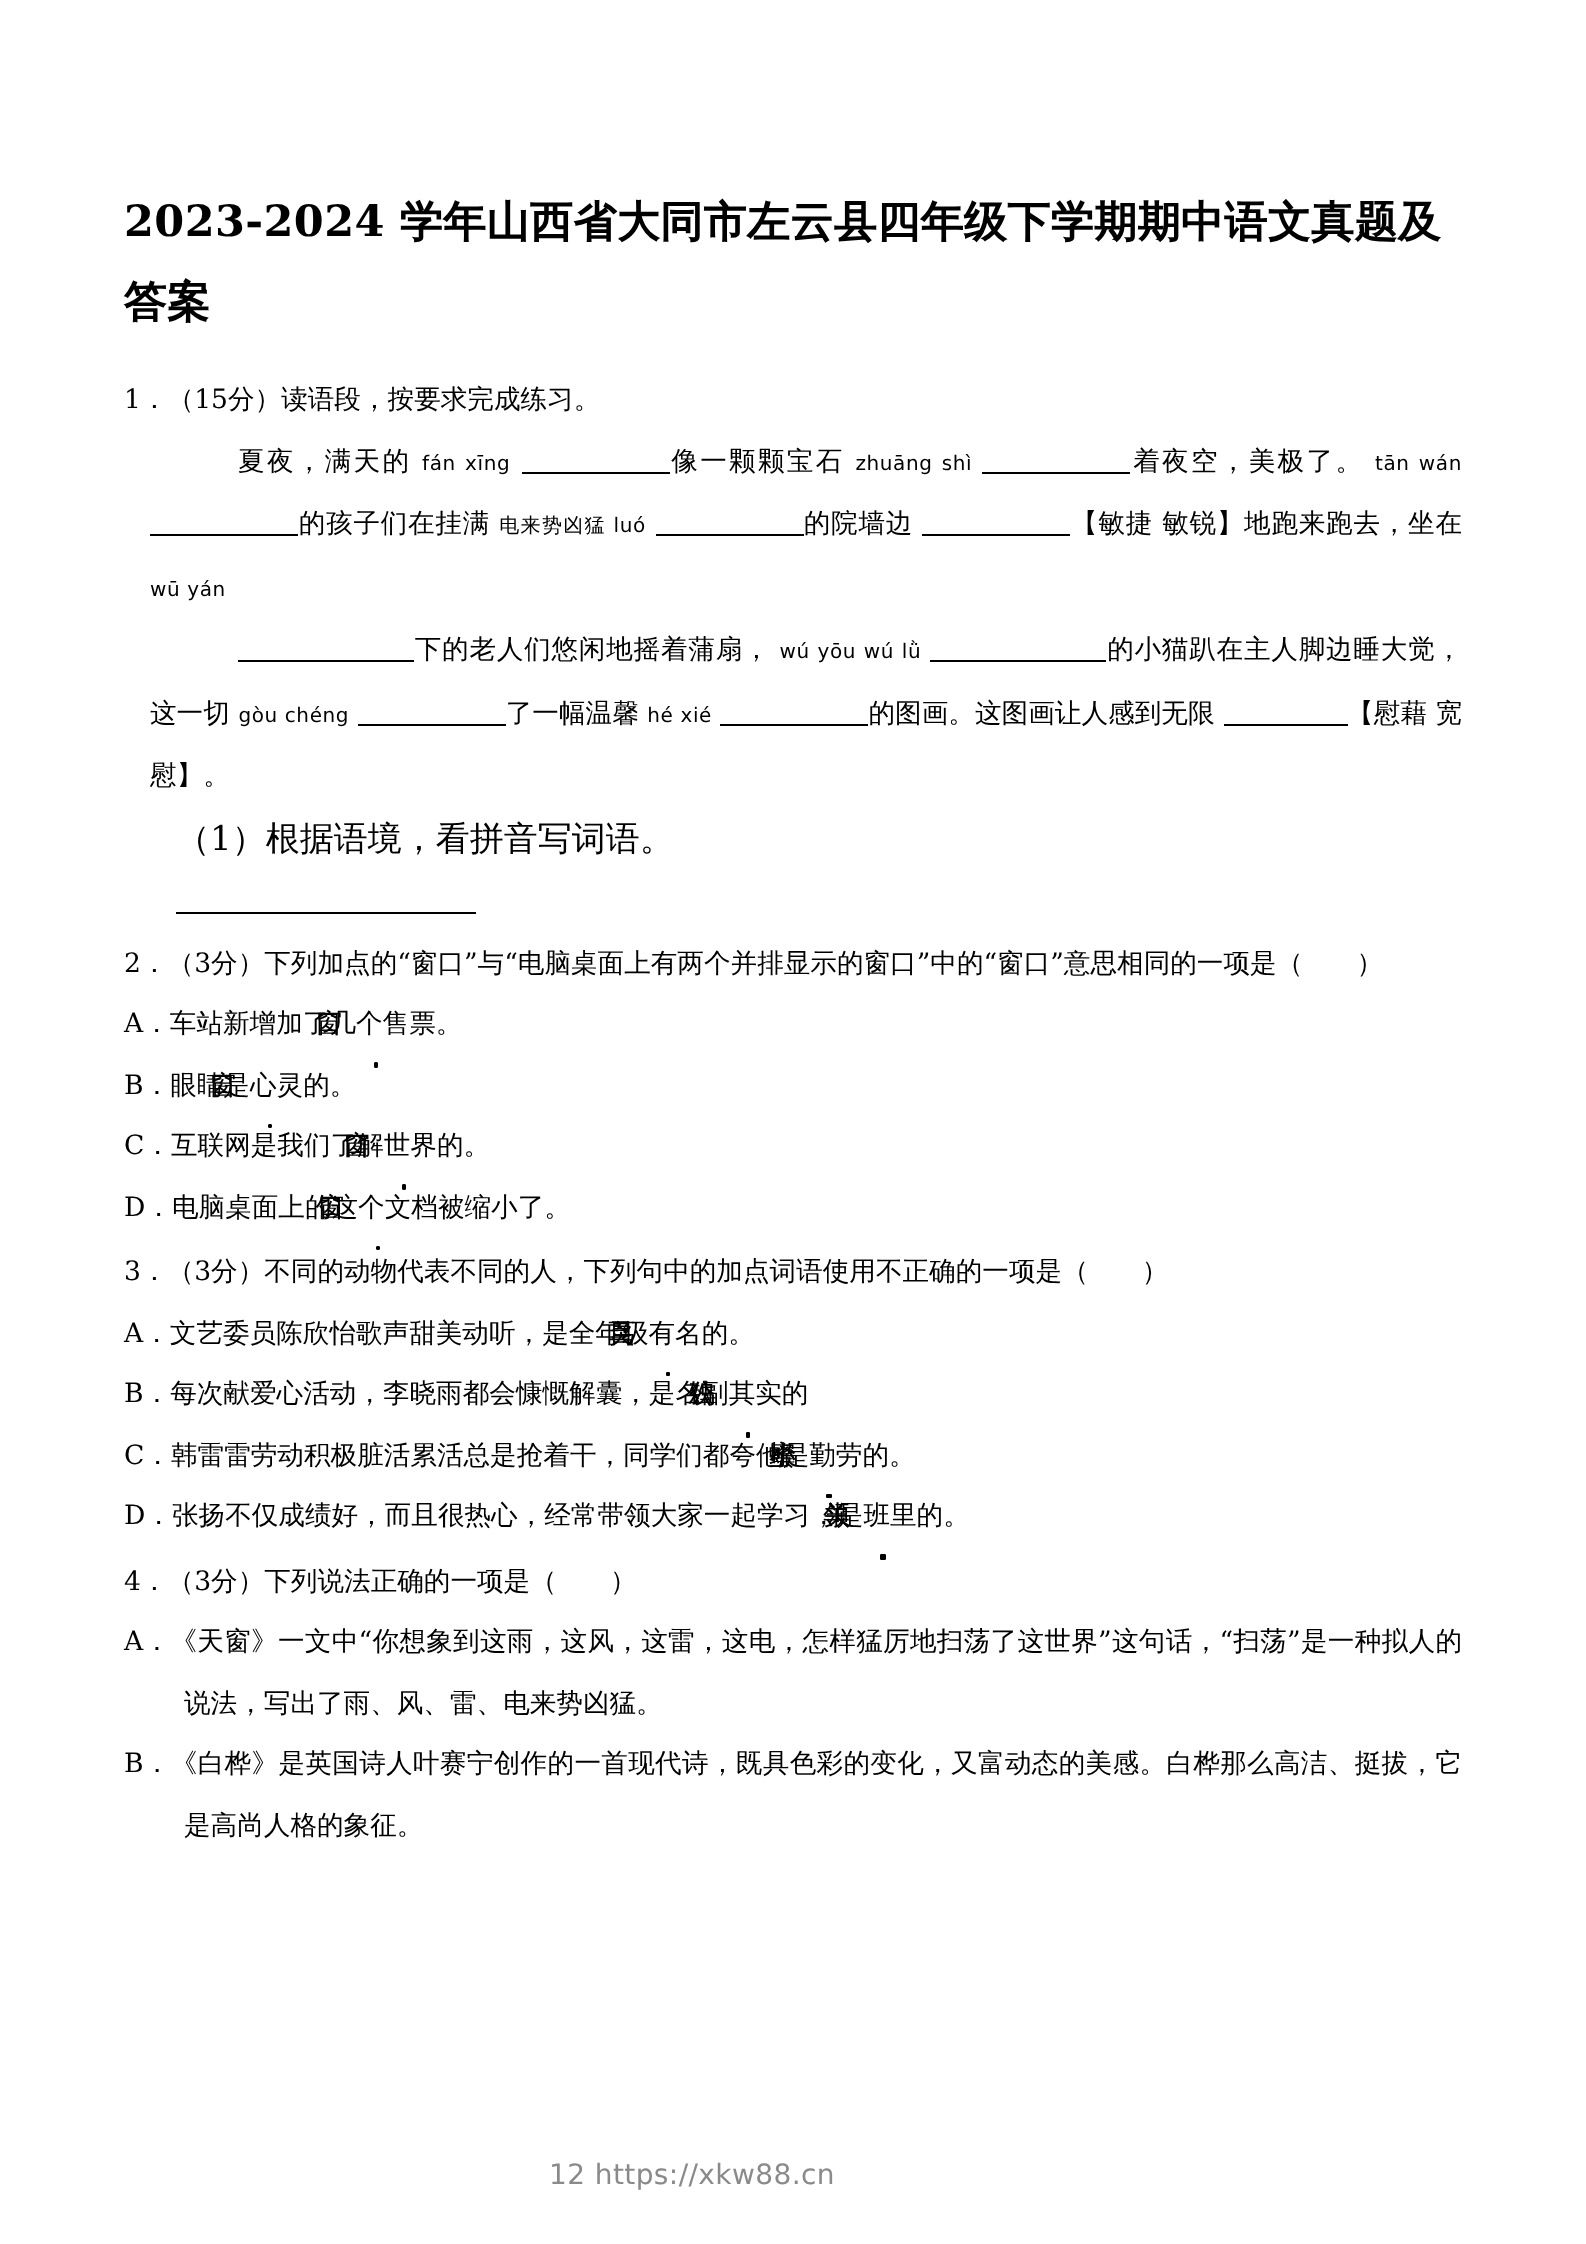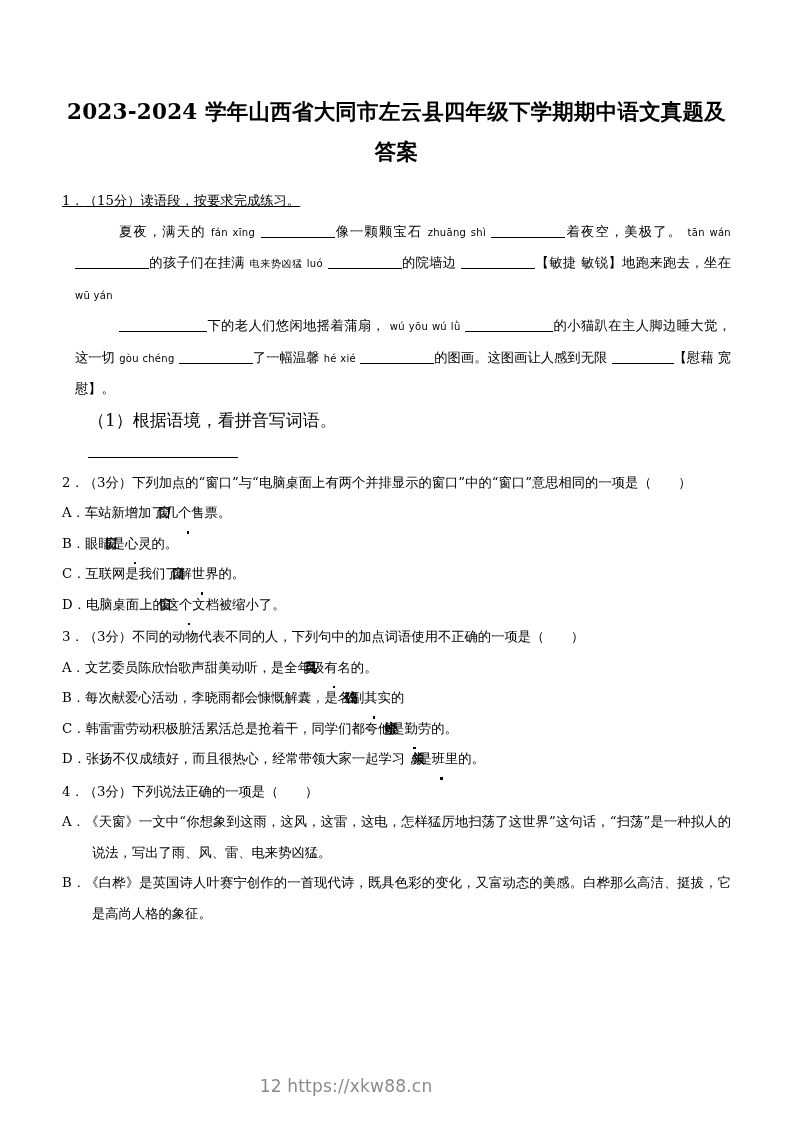--- a/index.html
+++ b/index.html
@@ -17,40 +17,38 @@
   }
   .page {
     position: absolute;
     left: 0; top: 0;
     width: 793px;
     height: 1122px;
     box-sizing: border-box;
     padding: 92px 62px 0 62px;
   }
   .doc-title {
-    text-align: center;
     font-size: 21.5px;
     font-weight: 700;
     line-height: 40px;
     letter-spacing: 0.2px;
     margin: 0 0 14px 0;
     font-family: "DejaVu Serif", "Liberation Serif", serif;
   }
   .q-block {
     margin: 0 0 2px 0;
   }
   .line {
     font-size: 13.3px;
     line-height: 30.5px;
     text-align: justify;
     white-space: normal;
   }
   .q-head {
     padding-left: 0;
-    text-decoration: underline;
   }
   .num {
     font-family: "DejaVu Serif", "Liberation Serif", serif;
   }
   
   .passage {
     font-size: 13.3px;
     line-height: 30.5px;
     text-indent: 44px;
     padding-left: 13px;
@@ -116,21 +114,21 @@
     margin-left: -1.1px;
     border-radius: 50%;
     background: #000;
   }
   .footer {
     position: absolute;
     left: 0;
     bottom: 26px;
     width: 692px;
     text-align: center;
-    font-size: 17px;
+    font-size: 14px;
     color: #8a8a8a;
     font-family: "DejaVu Sans", "Liberation Sans", sans-serif;
     letter-spacing: 0.2px;
   }
 </style>
 </head>
 <body>
 
 <div class="page">
 

